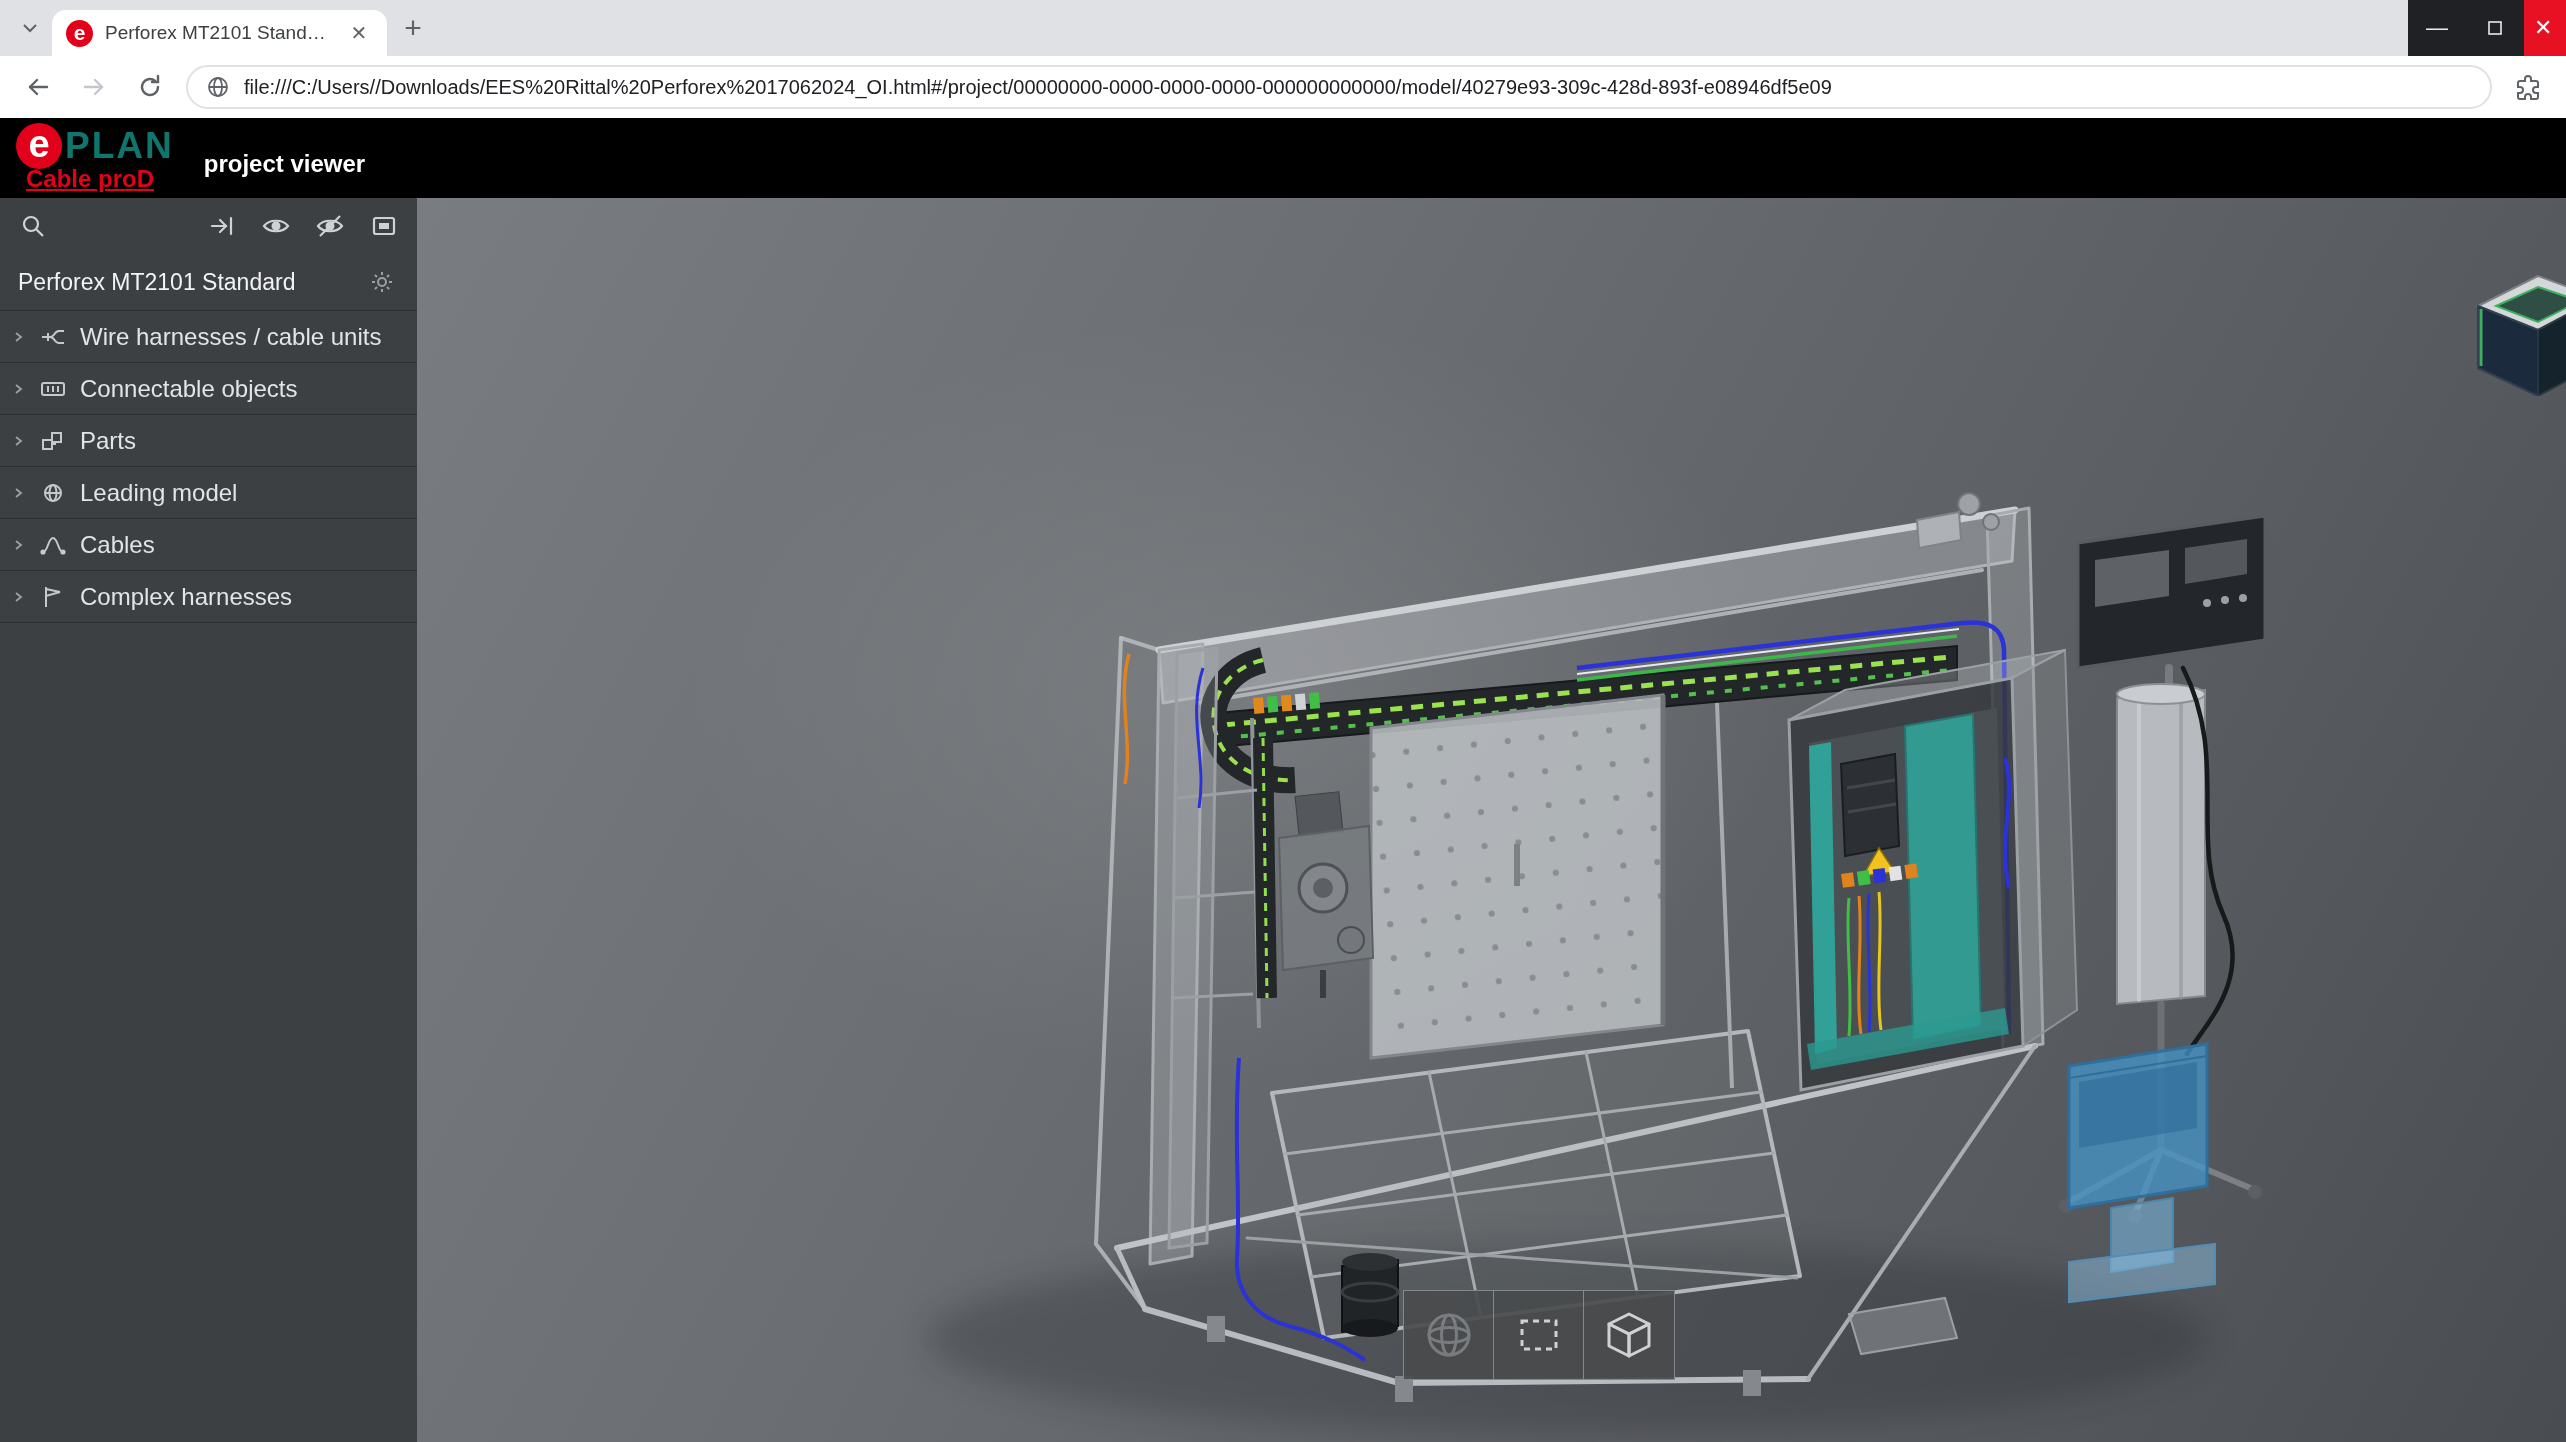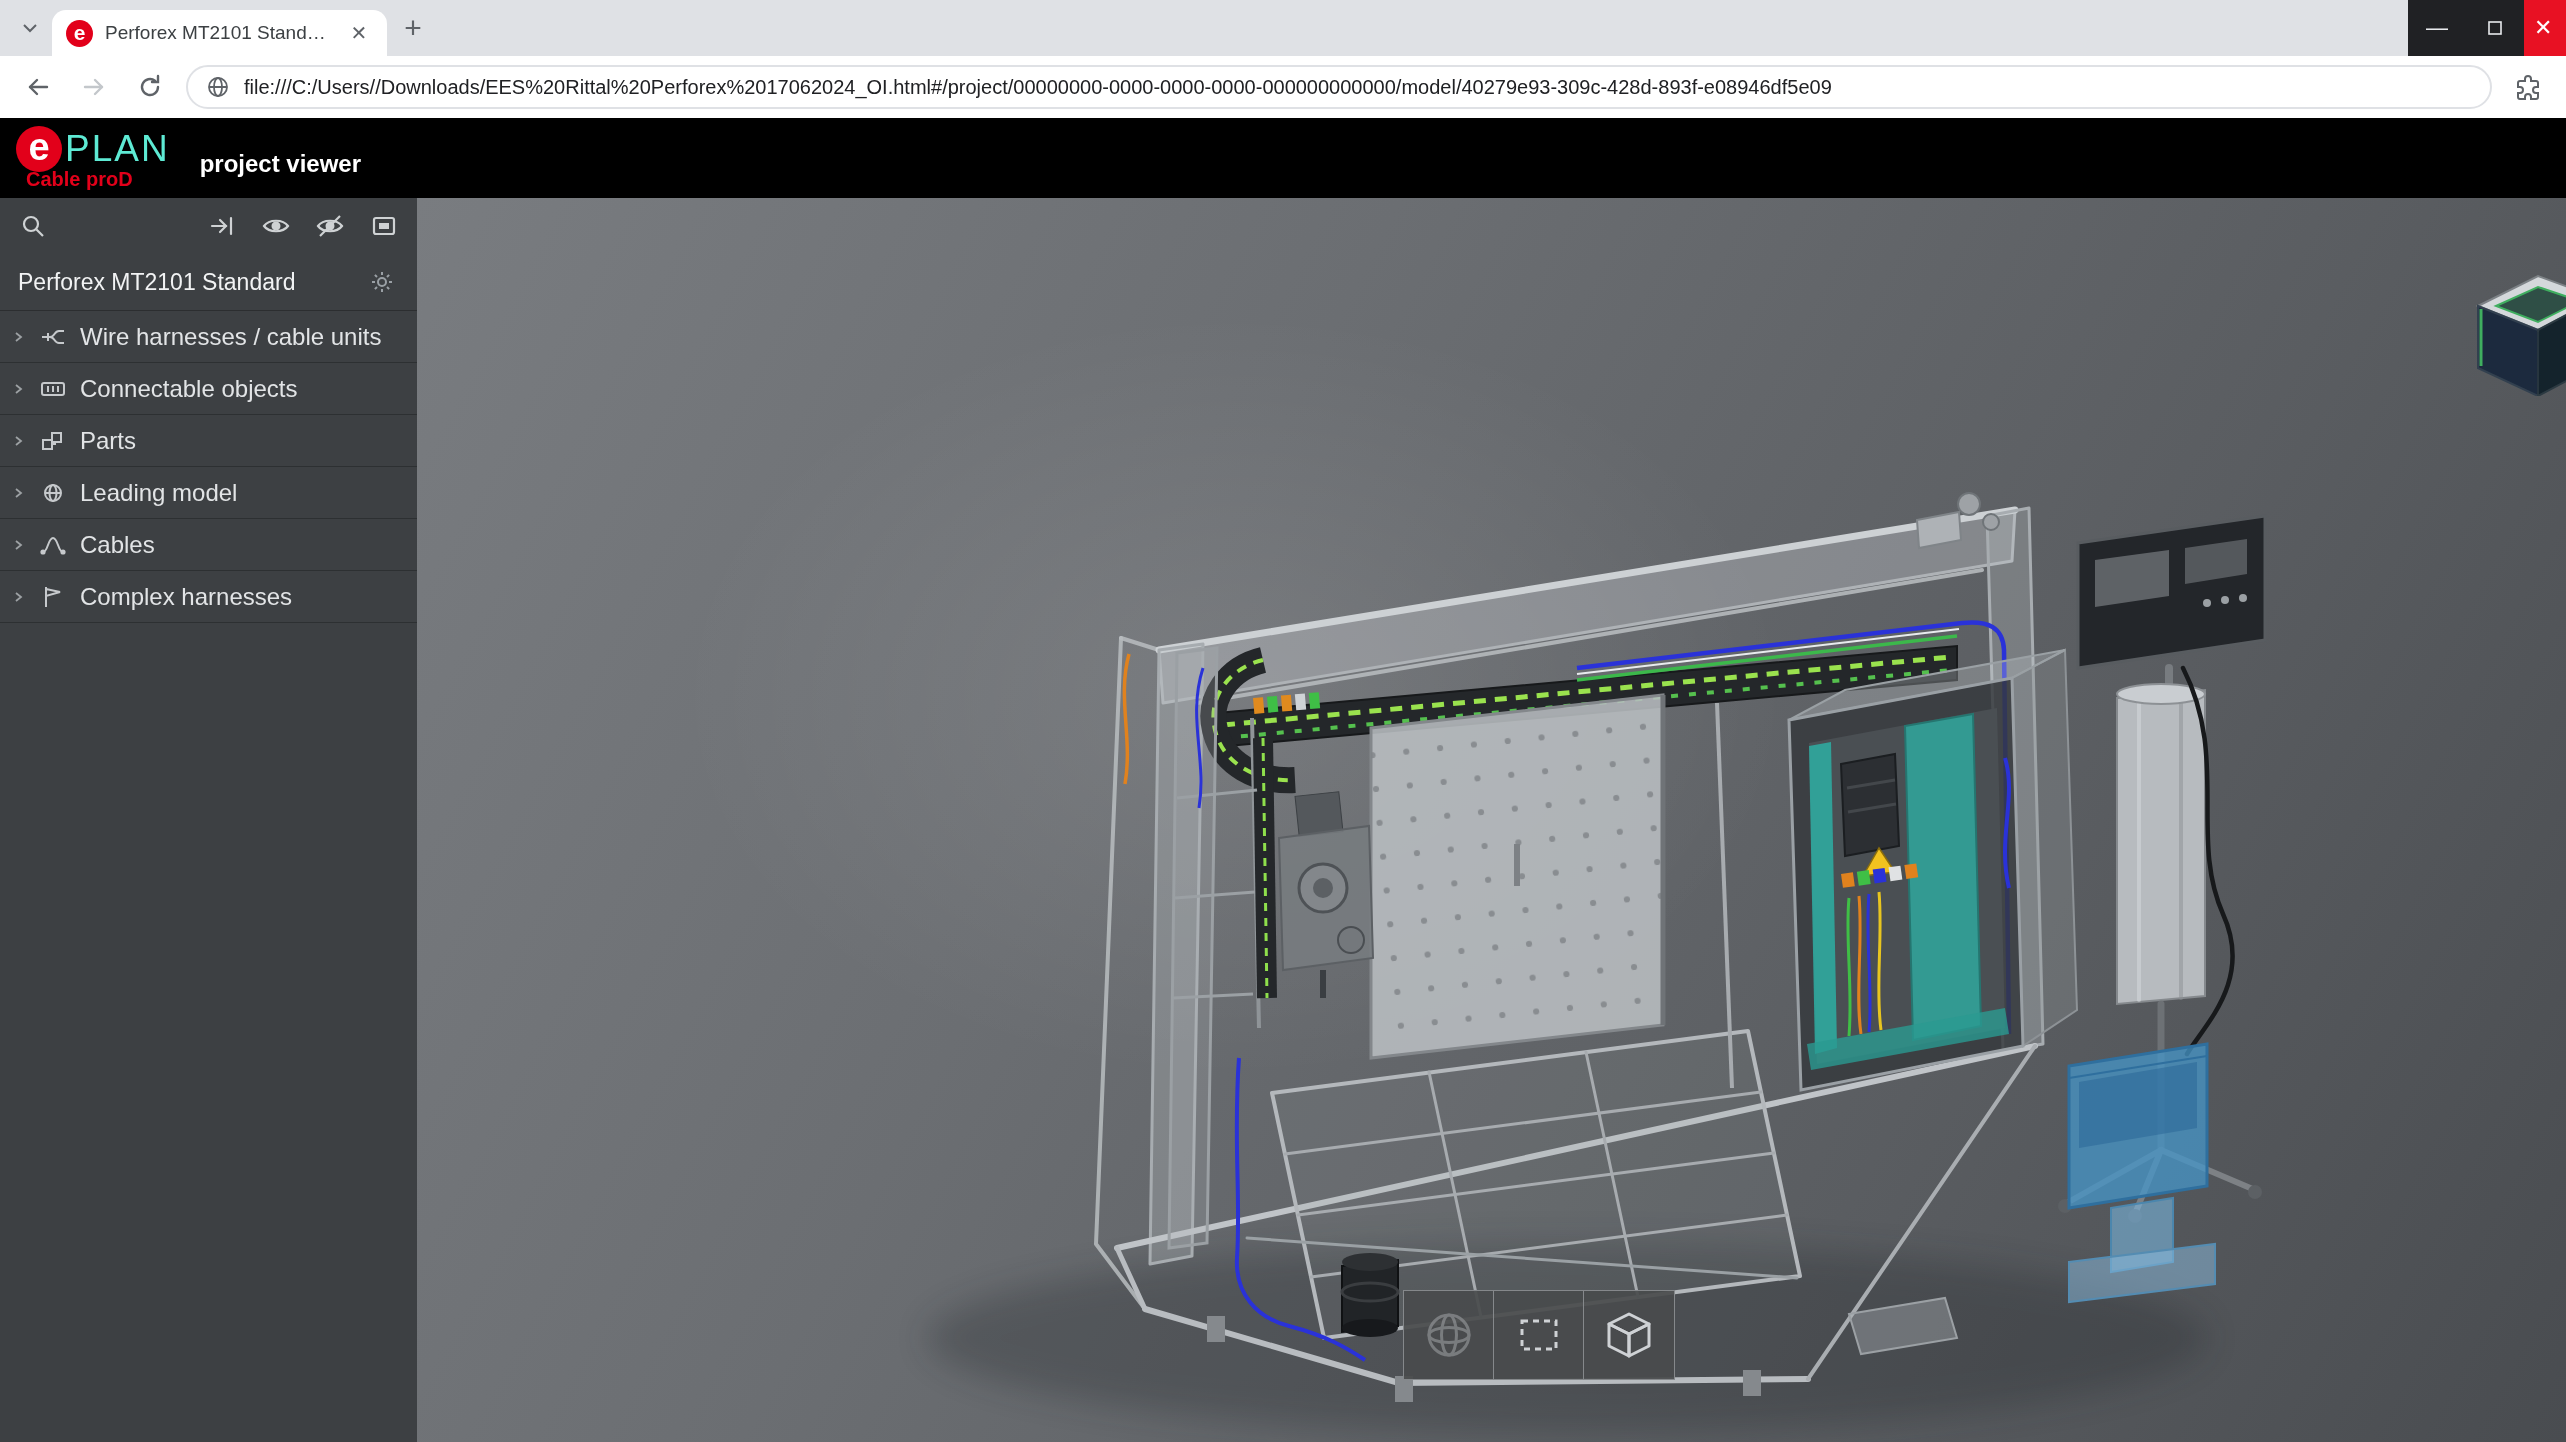--- a/index.html
+++ b/index.html
@@ -28,22 +28,22 @@
   .urlbar { flex:1; height:44px; border:2px solid #dfe1e5; background:#fff; border-radius:24px;
     display:flex; align-items:center; padding:0 18px; gap:14px; overflow:hidden; }
   .url-text { font-size:20px; color:#202124; white-space:nowrap; overflow:hidden; }
 
   
   .app-header { height:80px; background:#000; display:flex; align-items:center; padding-left:16px; }
   .logo { display:flex; flex-direction:column; align-items:flex-start; }
   .logo-top { display:flex; align-items:center; gap:3px; }
   .e-badge { width:46px; height:46px; border-radius:50%; background:#e2001a; color:#fff; font-weight:800;
     font-size:38px; display:flex; align-items:center; justify-content:center; line-height:1; padding-bottom:4px; }
-  .plan-text { color:#5eead4; font-size:37px; font-weight:400; letter-spacing:2px; }
-  .logo-sub { color:#e2001a; font-size:20px; font-weight:700; margin:-4px 0 0 10px; }
+  .plan-text { color:#0f766e; font-size:37px; font-weight:700; letter-spacing:2px; }
+  .logo-sub { color:#e2001a; font-size:24px; font-weight:700; margin:-4px 0 0 10px;text-decoration:underline; }
   .app-title { color:#fff; font-size:24px; font-weight:700; margin-left:30px; margin-top:12px;text-align:right; }
 
   
   .main { display:flex; height:1244px; position:relative; }
 
   .sidebar { width:417px; flex-shrink:0; background:#3d4043; display:flex; flex-direction:column; color:#e4e6e8; }
   .side-toolbar { height:56px; display:flex; align-items:center; padding:0 16px; gap:20px; }
   .side-toolbar .spacer { flex:1; }
   .tool-icon { width:34px; height:34px; display:flex; align-items:center; justify-content:center; color:#cfd2d4; }
   .project-row { height:57px; display:flex; align-items:center; padding:0 18px; border-bottom:1px solid rgba(0,0,0,0.28); }

